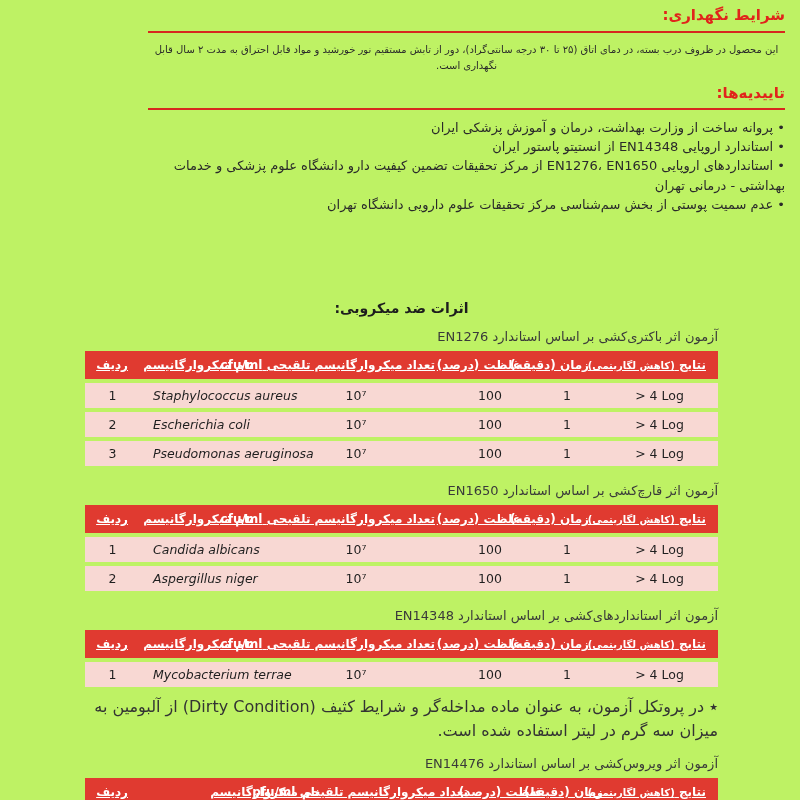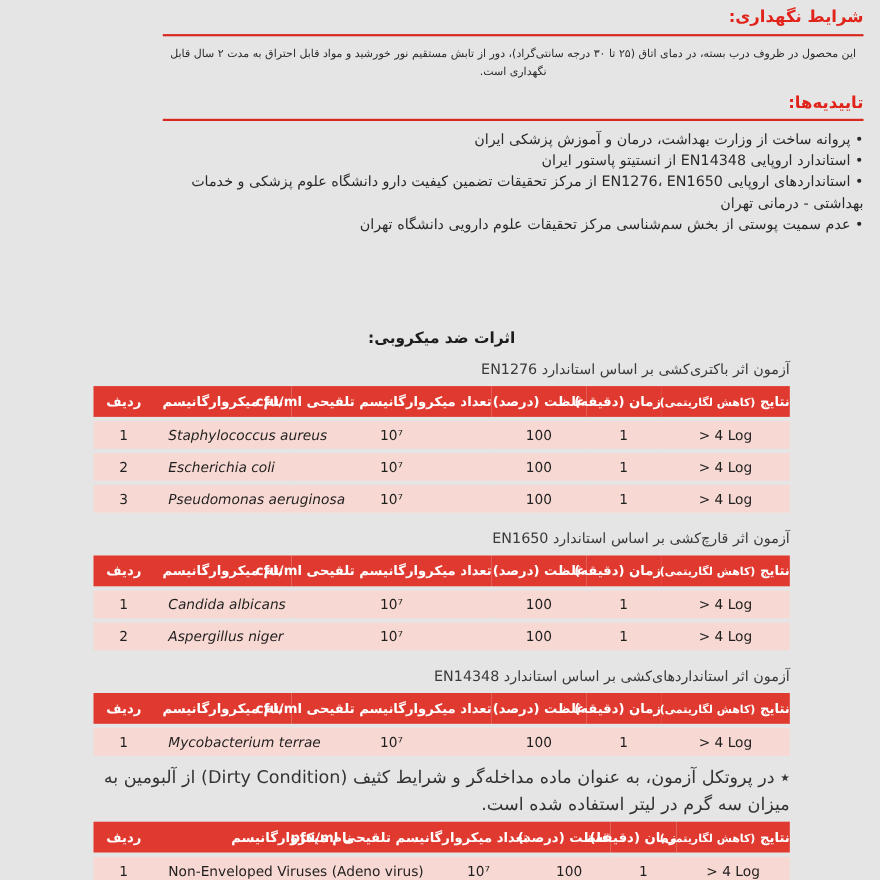--- a/index.html
+++ b/index.html
@@ -1,33 +1,33 @@
 <!DOCTYPE html>
 <html lang="fa"><head>
 <meta charset="utf-8">
 <style>
   html,body{margin:0;padding:0;background:#fff;}
-  .page{position:relative;width:800px;height:800px;background:#e5e5e5;overflow:hidden;
+  .page{position:relative;width:800px;height:800px;background:#bef264;overflow:hidden;
         font-family:"DejaVu Sans",sans-serif;color:#2a2a2a;}
   
   .top-section{position:absolute;top:6px;left:148px;width:637px;direction:rtl;}
   .red-heading{margin:0;font-size:15px;font-weight:bold;color:#e1241b;text-align:right;line-height:1.3;}
   .rule{height:2px;background:#d7281f;margin-top:5px;}
   .body-text{margin:9px 0 0;font-size:10px;line-height:1.6;text-align:center;color:#2a2a2a;}
   .heading-gap{margin-top:10px;}
   .bullet-list{margin:8px 0 0;padding:0;list-style:none;text-align:right;}
   .bullet-list li{font-size:13px;line-height:1.48;color:#2a2a2a;}
   .bullet-list li::before{content:"\2022\00a0";color:#2a2a2a;}
   
   .micro-section{position:absolute;top:300px;left:85px;width:633px;direction:rtl;}
   .section-title{margin:0;font-size:14px;font-weight:bold;color:#1d1d1d;text-align:center;}
   .table-subtitle{margin:13px 0 3px;font-size:13px;color:#3a3a3a;text-align:right;}
   table.results{width:633px;border-collapse:separate;border-spacing:0 4px;table-layout:fixed;direction:ltr;}
   table.results th{background:#e03a30;color:#ffffff;font-weight:bold;font-size:12px;
-                   padding:7px 0;text-align:center;white-space:nowrap;}
+                   padding:7px 12px;text-align:center;white-space:nowrap;text-decoration:underline;}
   table.results td{background:#f8d8d3;font-size:12.5px;color:#1f1f1f;padding:5px 0;text-align:center;white-space:nowrap;}
   table.results td.name-cell{direction:ltr;text-align:left;padding-left:13px;}
   table.results td.italic{font-style:italic;}
   .unit{font-family:"DejaVu Sans",sans-serif;font-weight:bold;}
   .result-sub{font-size:10px;font-weight:bold;}
   
   col.w0{width:55px}col.w1{width:125px}col.w2{width:182px}col.w3{width:86px}col.w4{width:68px}col.w5{width:117px}
   
   col.v0{width:55px}col.v1{width:250px}col.v2{width:90px}col.v3{width:75px}col.v4{width:60px}col.v5{width:103px}
   .footnote{margin:4px 0 0;font-size:16px;color:#333;text-align:right;line-height:1.5;}
@@ -169,20 +169,21 @@
             <td class="name-cell italic">Mycobacterium terrae</td>
             <td>10⁷</td>
             <td>100</td>
             <td>1</td>
             <td>&gt; 4 Log</td>
           </tr>
         </tbody>
     </table>
     <p class="footnote">٭ در پروتکل آزمون، به عنوان ماده مداخله‌گر و شرایط کثیف (Dirty Condition) از آلبومین به میزان سه گرم در لیتر استفاده شده است.</p>
 
+    <div class="table-subtitle">آزمون اثر ویروس‌کشی بر اساس استاندارد EN14476</div>
     <table class="results">
       <colgroup>
           <col class="v0">
           <col class="v1">
           <col class="v2">
           <col class="v3">
           <col class="v4">
           <col class="v5">
         </colgroup>
       <thead>

